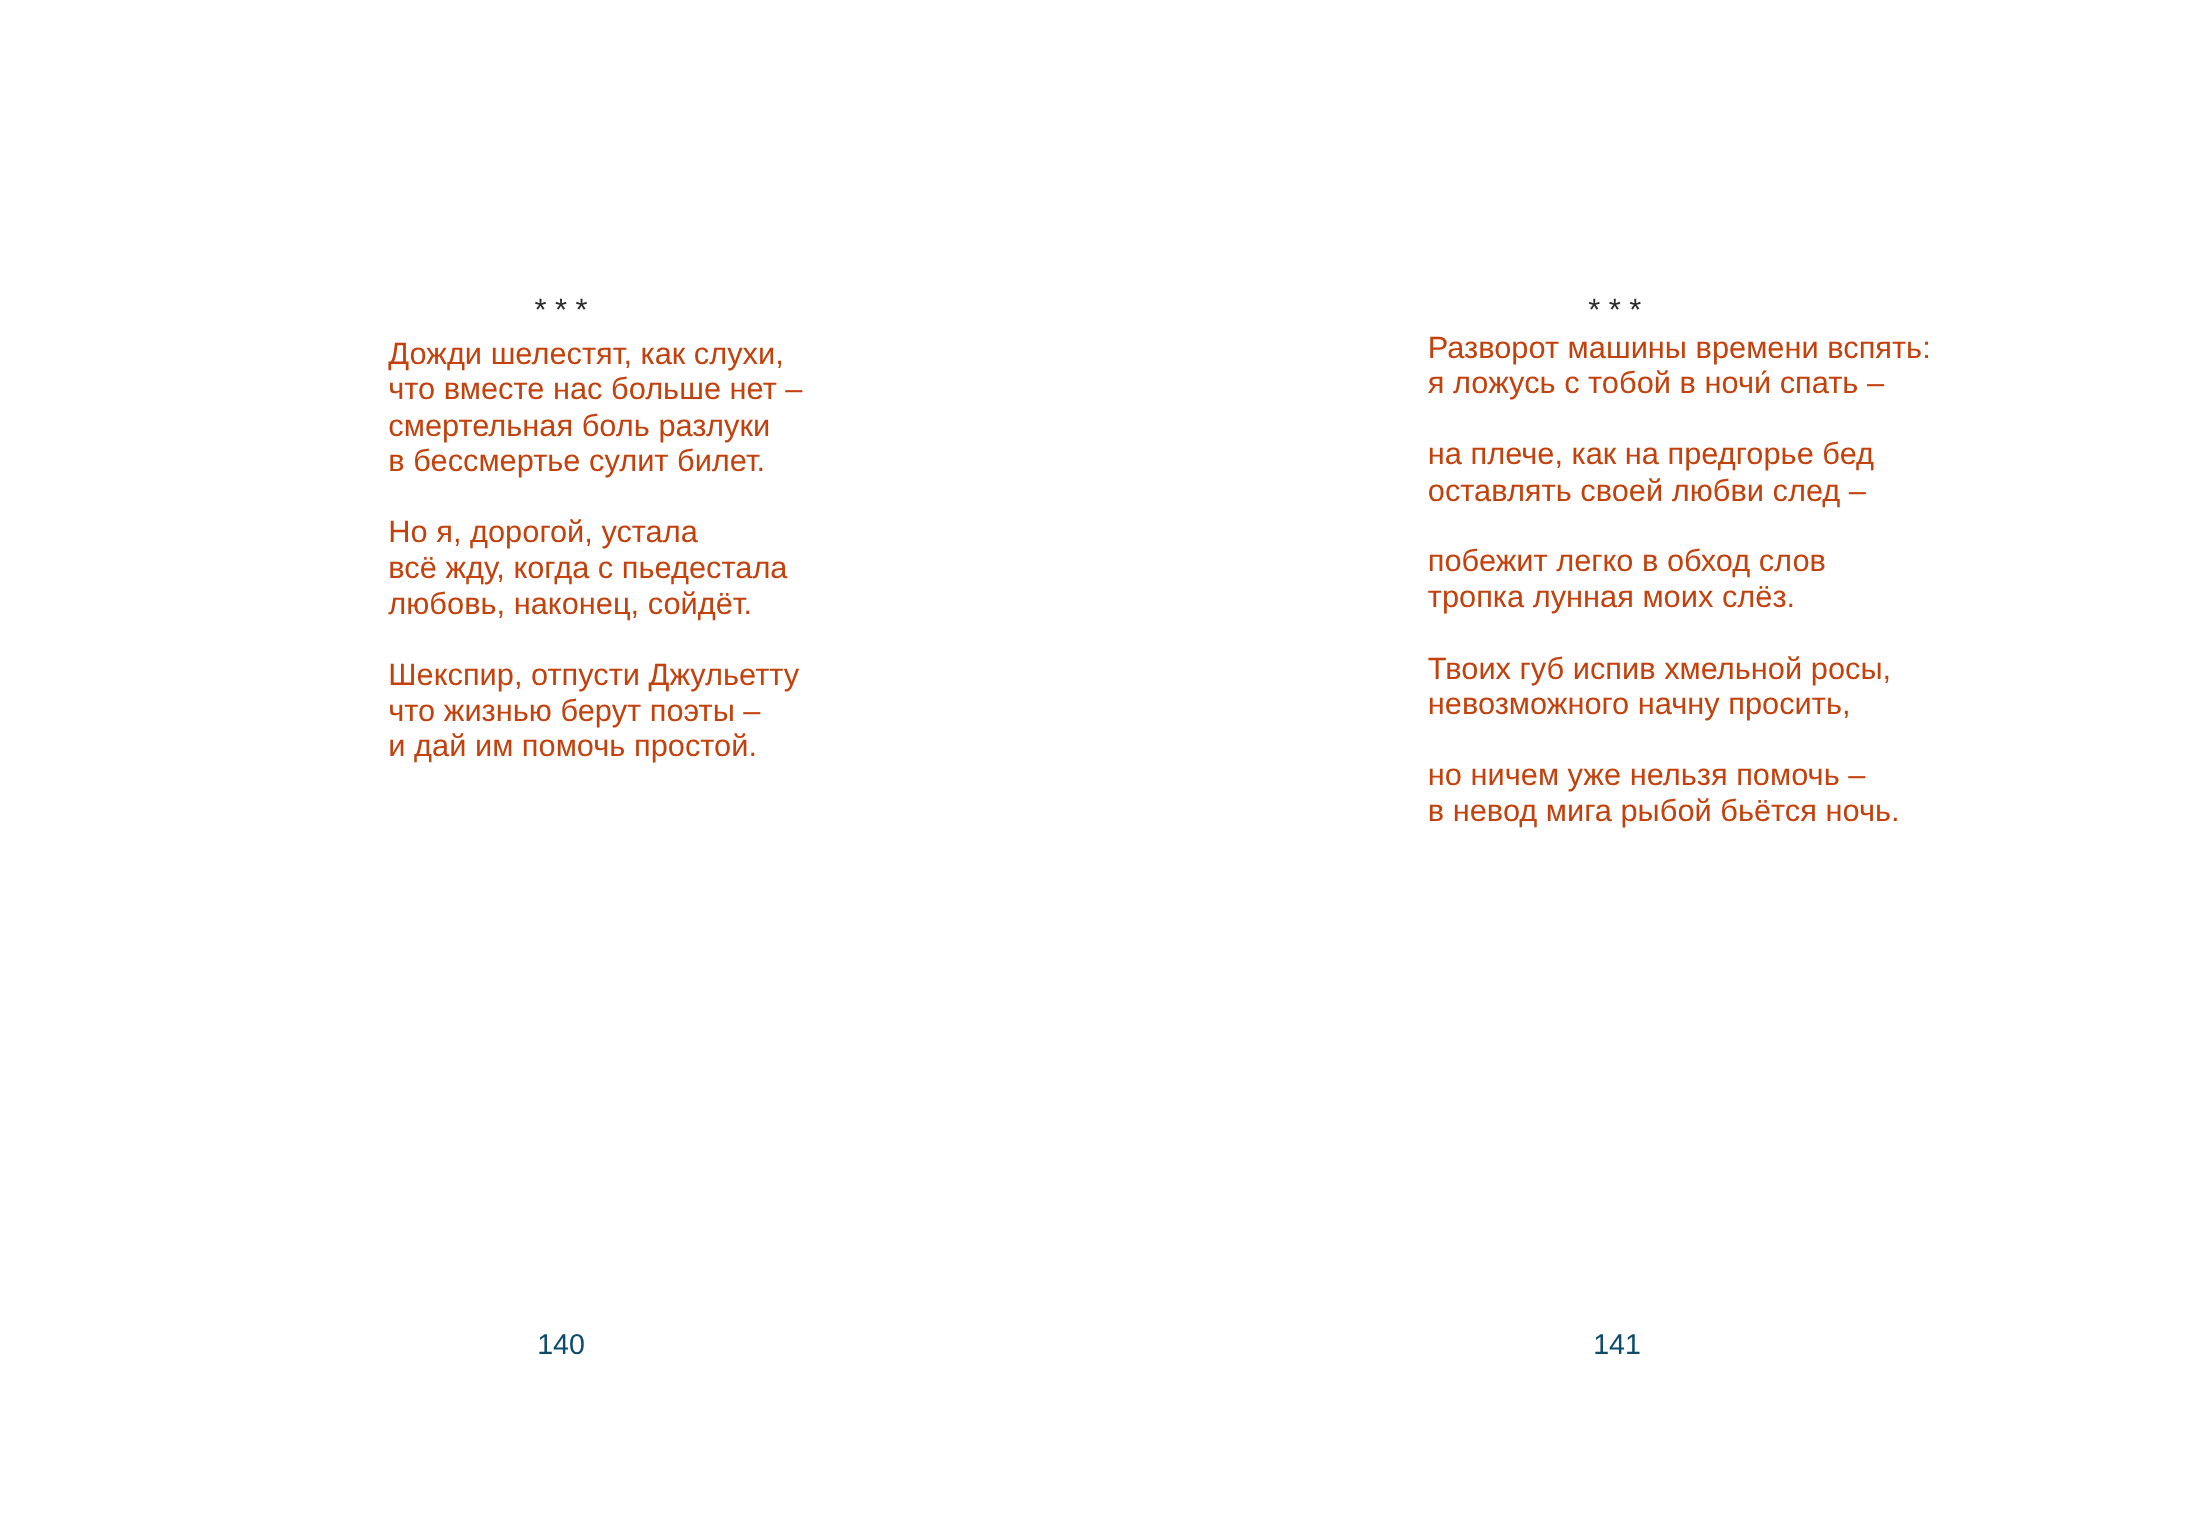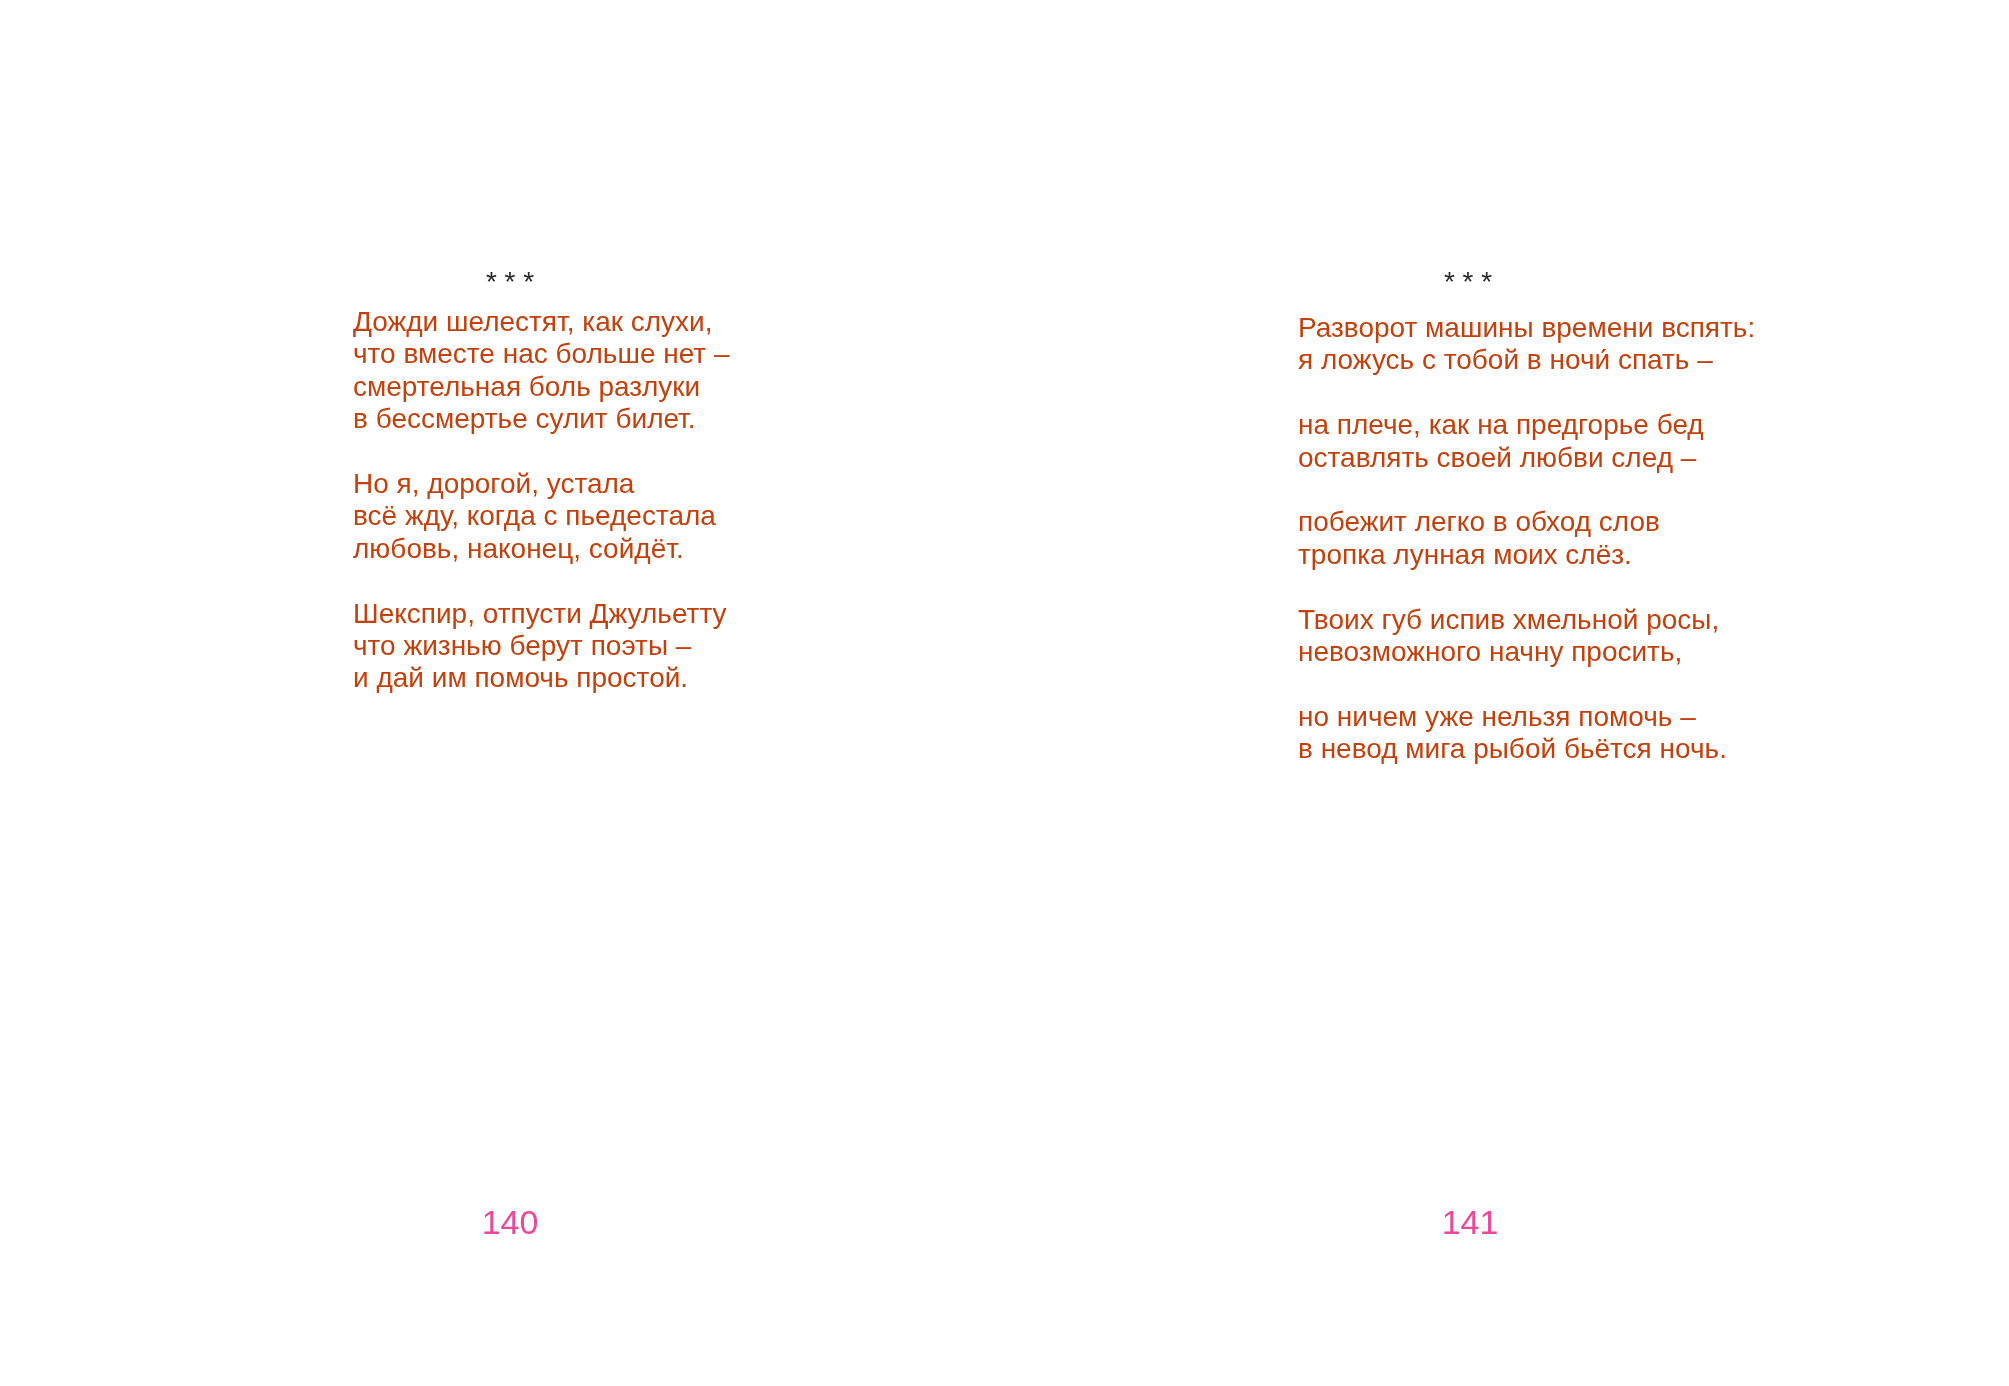--- a/index.html
+++ b/index.html
@@ -31,36 +31,36 @@
   }
   .ornament.left  { left: 510px; }
   .ornament.right { left: 1468px; }
   .poem {
     position: absolute;
     font-size: 28px;
     line-height: 32.4px;
     color: #c2410c;
   }
   .poem.left  { left: 353px;  top: 306px; }
-  .poem.right { left: 1298px; top: 312px; }
+  .poem.right { left: 1298px; top: 300px; }
   .stanza {
     margin: 0 0 32.4px 0;
     padding: 0;
   }
   .line {
     display: block;
     white-space: nowrap;
   }
   .folio {
     position: absolute;
     top: 1203px;
     transform: translateX(-50%);
-    font-size: 34px;
+    font-size: 26px;
     line-height: 39px;
-    color: #ec4899;
+    color: #0c4a6e;
   }
   .folio.left  { left: 510px; }
   .folio.right { left: 1470px; }
 </style>
 </head>
 <body>
 
 <div class="spread">
 
   <section>

